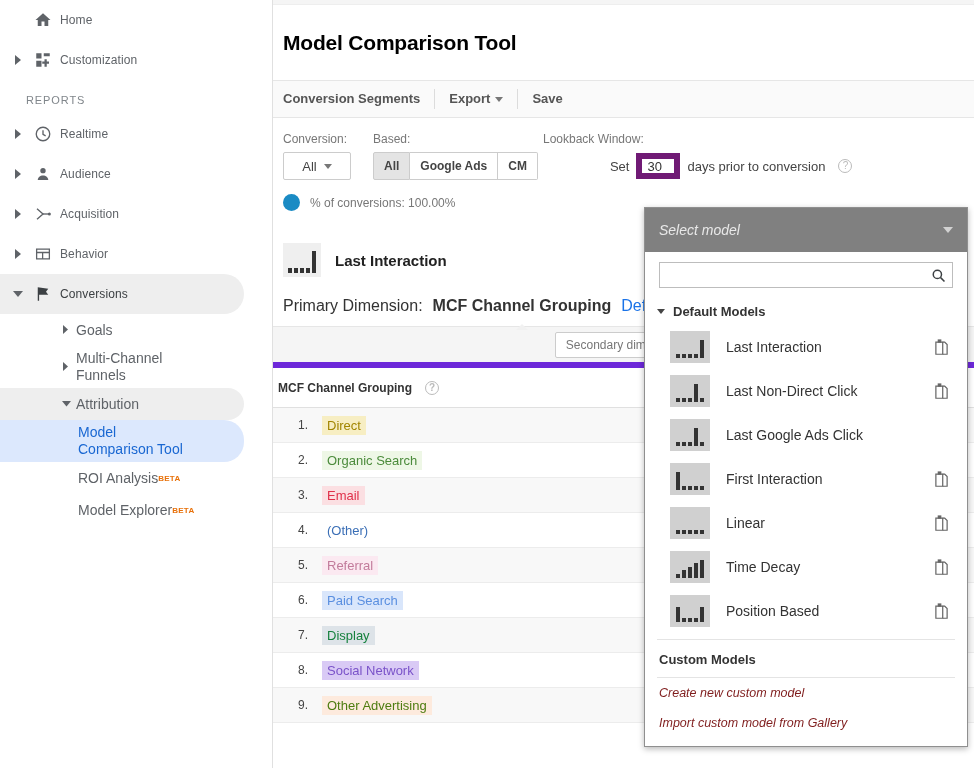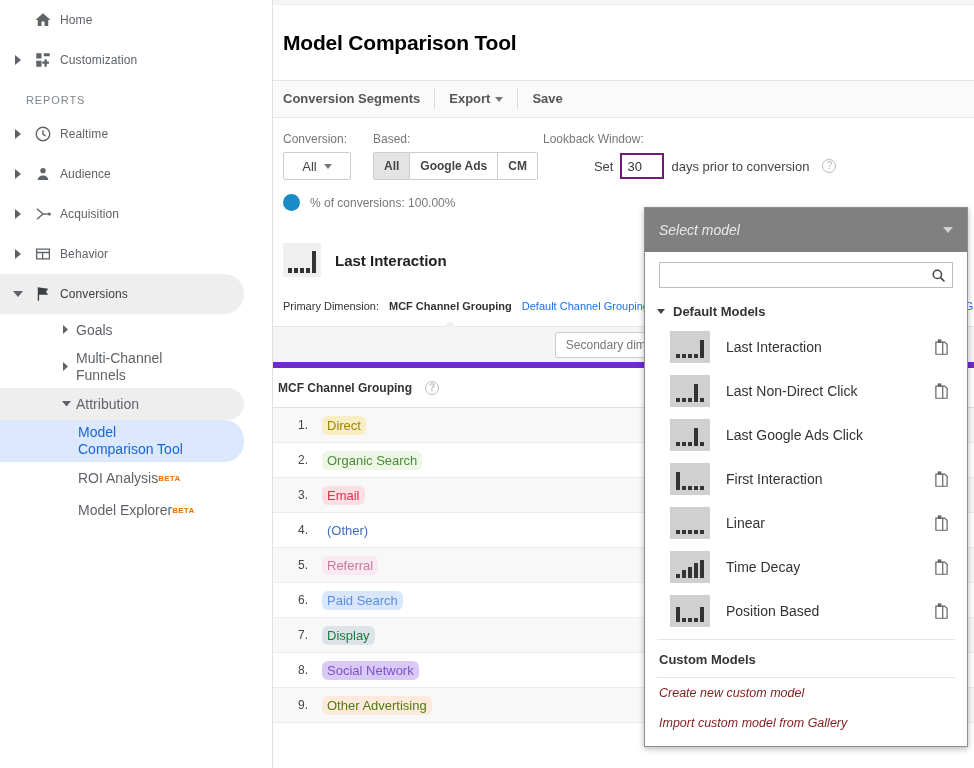--- a/index.html
+++ b/index.html
@@ -143,24 +143,24 @@
   .seg {
     height: 28px; padding: 0 10px;
     border: 1px solid #ccc; border-left: none;
     background: #fff; cursor: pointer;
     display: flex; align-items: center;
     font-size: 12px; font-weight: bold; color: #444;
   }
   .seg:first-child { border-left: 1px solid #ccc; border-radius: 2px 0 0 2px; }
   .seg:last-child { border-radius: 0 2px 2px 0; }
   .seg.on { background: #e4e4e4; }
-  .look-wrap { display: flex; align-items: center; margin-left: 56px; font-size: 13px; color: #444; gap: 7px; }
+  .look-wrap { display: flex; align-items: center; margin-left: 72px; font-size: 13px; color: #444; gap: 7px; }
   .look-input {
     width: 44px; height: 26px;
-    border: 2px solid #701a75; background: #fff;
+    border: 6px solid #701a75; background: #fff;
     font-size: 13px; color: #333;
     padding: 0 5px;
     font-family: "Liberation Sans", sans-serif;
   }
   .help-circ {
     width: 14px; height: 14px; border-radius: 50%;
     border: 1px solid #bbb; color: #bbb;
     font-size: 10px; line-height: 12px; text-align: center;
     cursor: pointer; margin-left: 6px;
   }
@@ -192,21 +192,21 @@
     gap: 2px; padding: 0 4px 4px 4px;
   }
   .icn.big { width: 38px; height: 34px; }
   .icn.sm  { width: 40px; height: 32px; background: #d0d0d0; padding: 0 4px 5px 4px; }
   .icn i { display: block; background: #333; width: 4px; }
 
   
   #primdim {
     margin-top: 12px; padding-left: 10px;
     display: flex; align-items: center; gap: 10px;
-    font-size: 11px; height: 22px; position: relative;
+    font-size: 16px; height: 22px; position: relative;
   }
   .pd-lbl { color: #333; }
   .pd-active { font-weight: bold; color: #333; position: relative; }
   .pd-active::after {
     content: ""; position: absolute;
     left: 50%; bottom: -15px; margin-left: -6px;
     border-left: 6px solid transparent;
     border-right: 6px solid transparent;
     border-bottom: 6px solid #f1f1f1;
   }
@@ -238,21 +238,21 @@
   .trow {
     height: 35px; display: flex; align-items: center;
     padding-left: 5px;
     border-bottom: 1px solid #ececec;
     font-size: 13px;
   }
   .trow.odd { background: #f8f8f8; }
   .tnum { width: 30px; text-align: right; color: #444; font-size: 12px; }
   .tag {
     margin-left: 14px;
-    padding: 2px 5px; border-radius: 6px;
+    padding: 2px 5px; border-radius: 0;
     font-size: 13px;
   }
 
   
   #dropdown {
     position: absolute; left: 644px; top: 207px;
     width: 324px;
     background: #fff;
     border: 1px solid #8f8f8f;
     box-shadow: 0 2px 6px rgba(0,0,0,.28);

